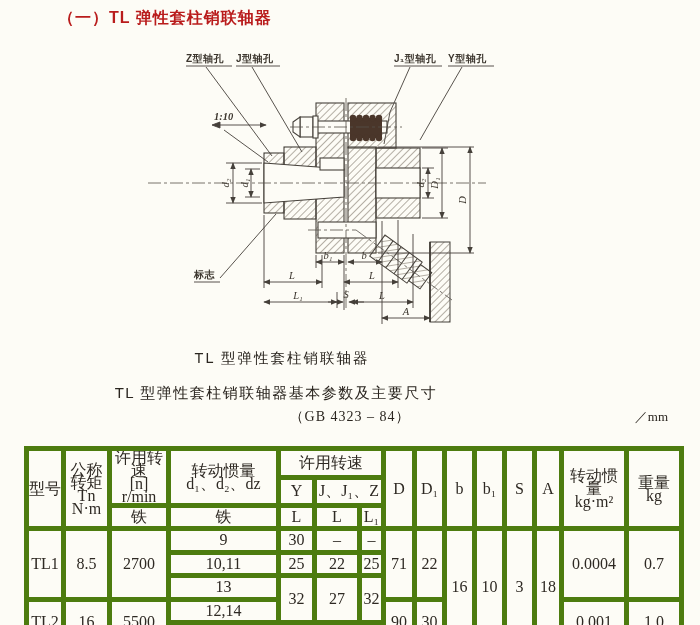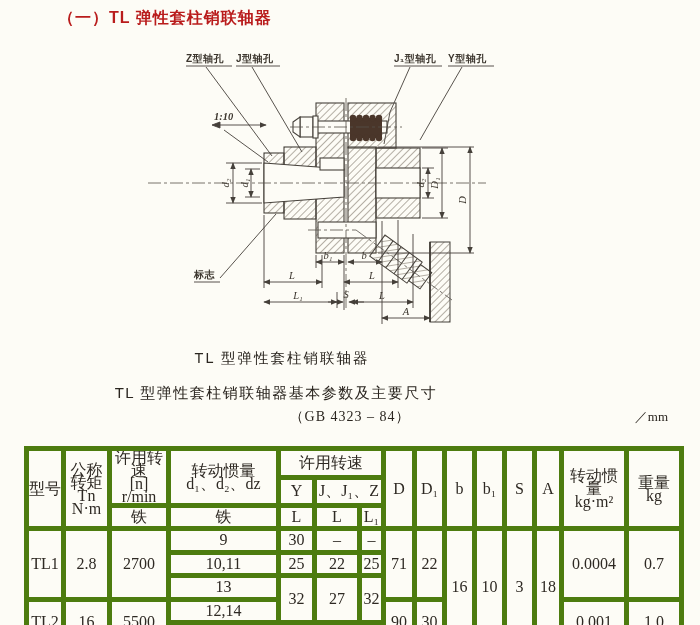--- a/index.html
+++ b/index.html
@@ -232,21 +232,21 @@
     <tr class="h3">
       <td>铁</td>
       <td>铁</td>
       <td class="num">L</td>
       <td class="num">L</td>
       <td class="num">L₁</td>
     </tr>
 
     <tr class="b">
       <td rowspan="3" class="num">TL1</td>
-      <td rowspan="3" class="num">2.8</td>
+      <td rowspan="3" class="num">8.5</td>
       <td rowspan="3" class="num">2700</td>
       <td class="num bore">9</td>
       <td class="num">30</td>
       <td class="num">–</td>
       <td class="num">–</td>
       <td rowspan="3" class="num">71</td>
       <td rowspan="3" class="num">22</td>
       <td rowspan="5" class="num">16</td>
       <td rowspan="5" class="num">10</td>
       <td rowspan="5" class="num">3</td>

